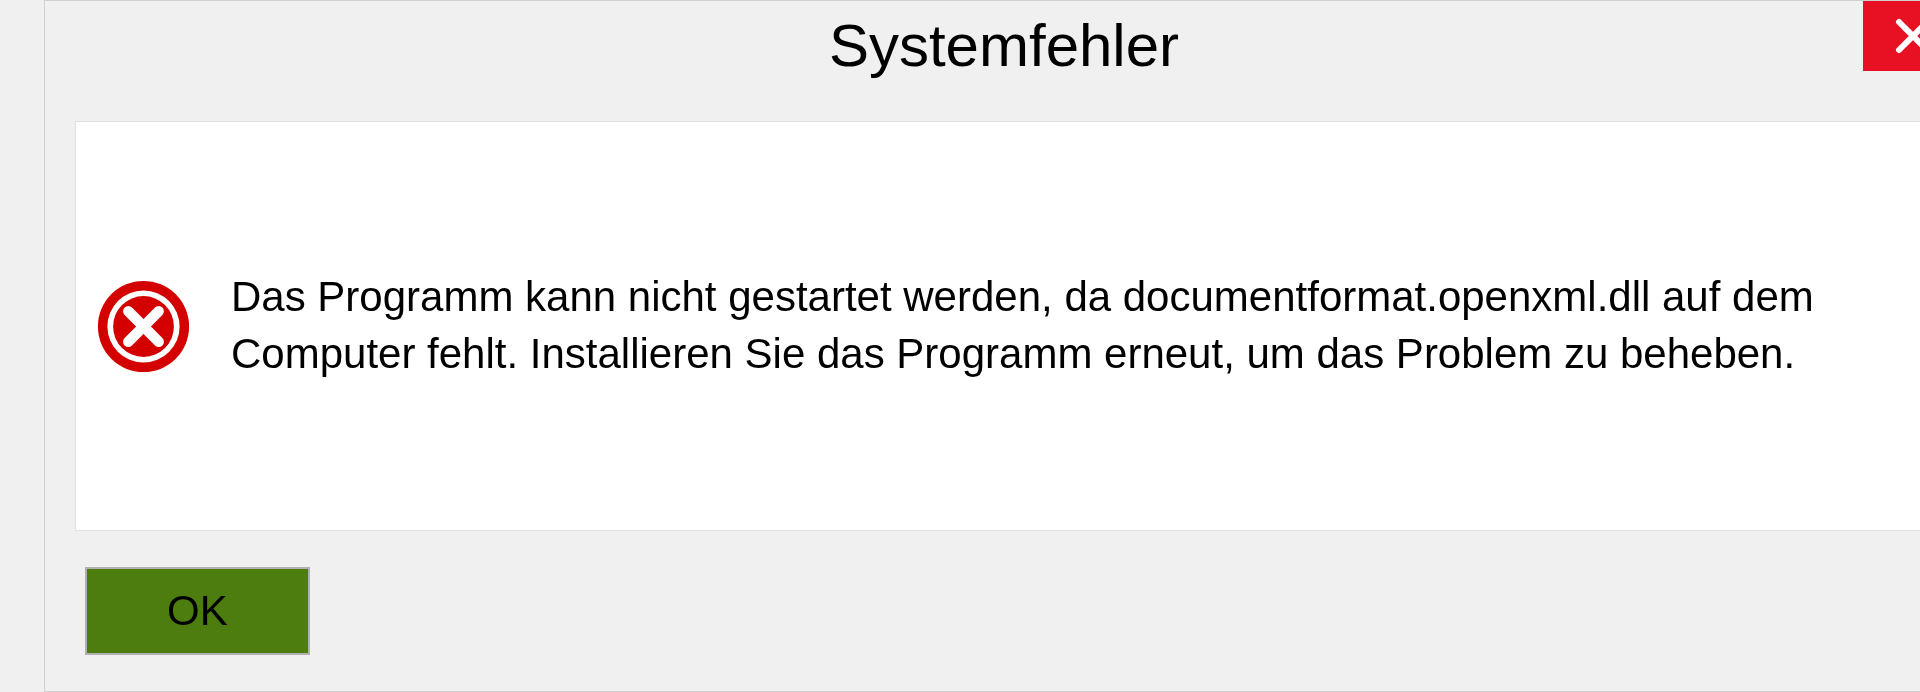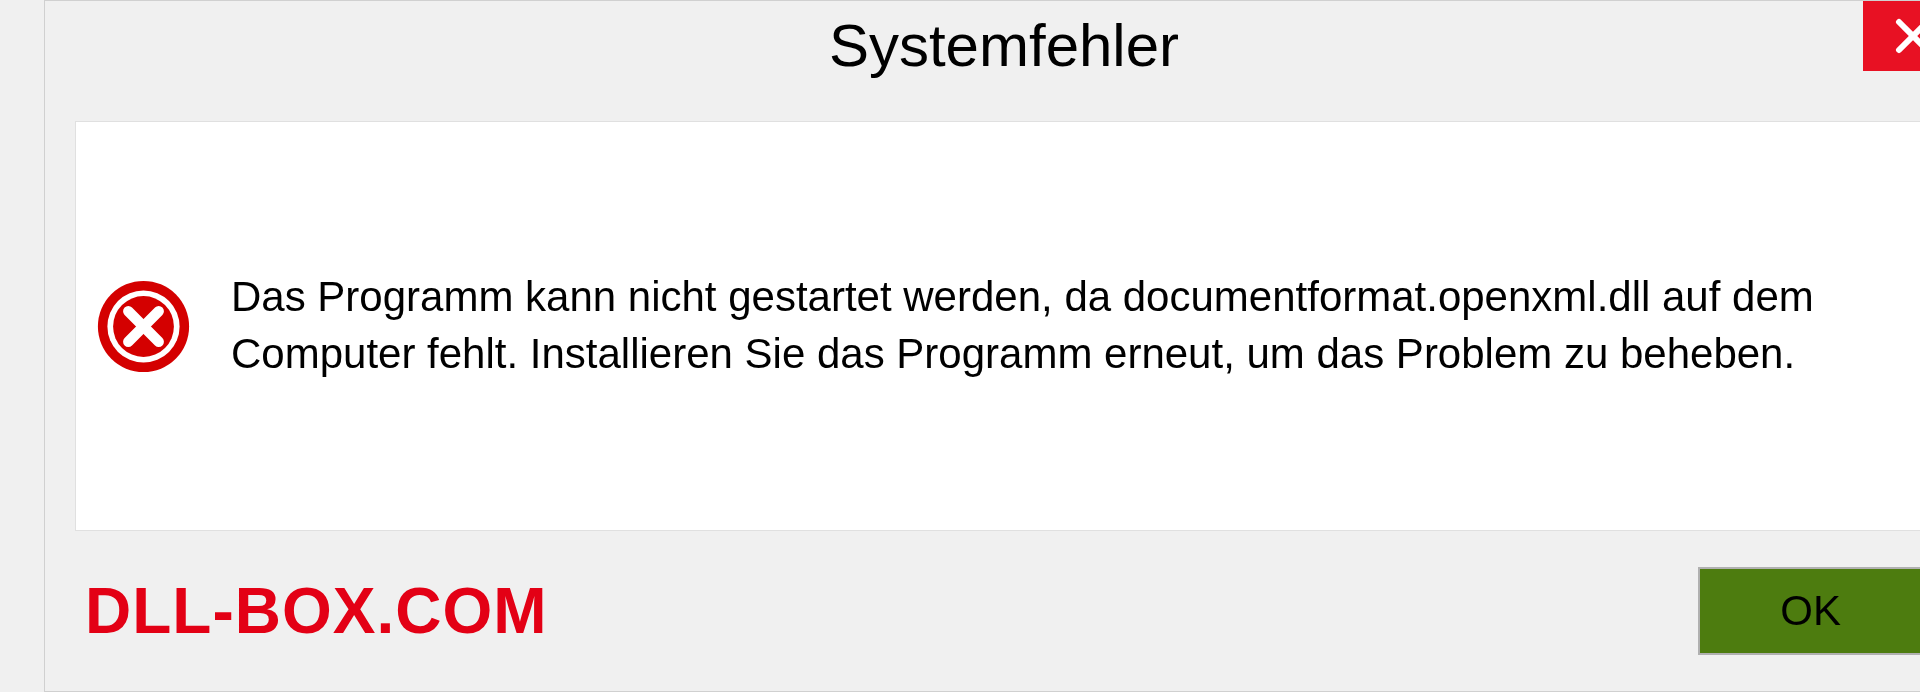--- a/index.html
+++ b/index.html
@@ -121,17 +121,16 @@
         <circle cx="50" cy="50" r="38" fill="#ffffff"></circle>
         <circle cx="50" cy="50" r="32" fill="#d40000"></circle>
         <line x1="34" y1="34" x2="66" y2="66" stroke="#ffffff" stroke-width="11" stroke-linecap="round"></line>
         <line x1="66" y1="34" x2="34" y2="66" stroke="#ffffff" stroke-width="11" stroke-linecap="round"></line>
       </svg>
     </div>
     <div class="message-text">Das Programm kann nicht gestartet werden, da documentformat.openxml.dll auf dem Computer fehlt. Installieren Sie das Programm erneut, um das Problem zu beheben.</div>
   </div>
 
   <div class="footer">
-    <div class="watermark">DLL-BOX.COM</div>
     <button class="ok-button">OK</button>
   </div>
 
 </div>
 
 </body></html>

